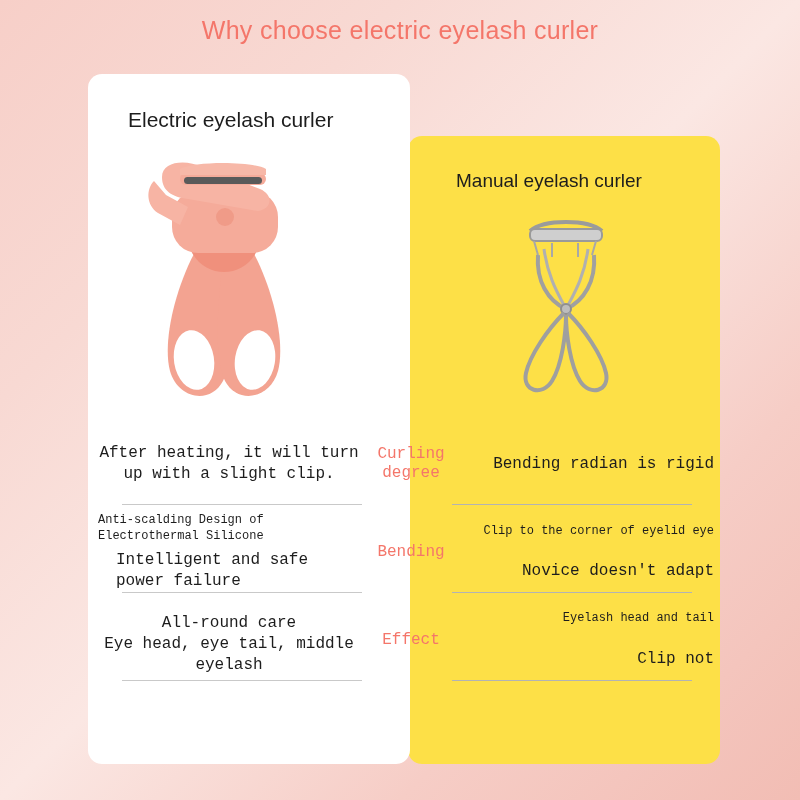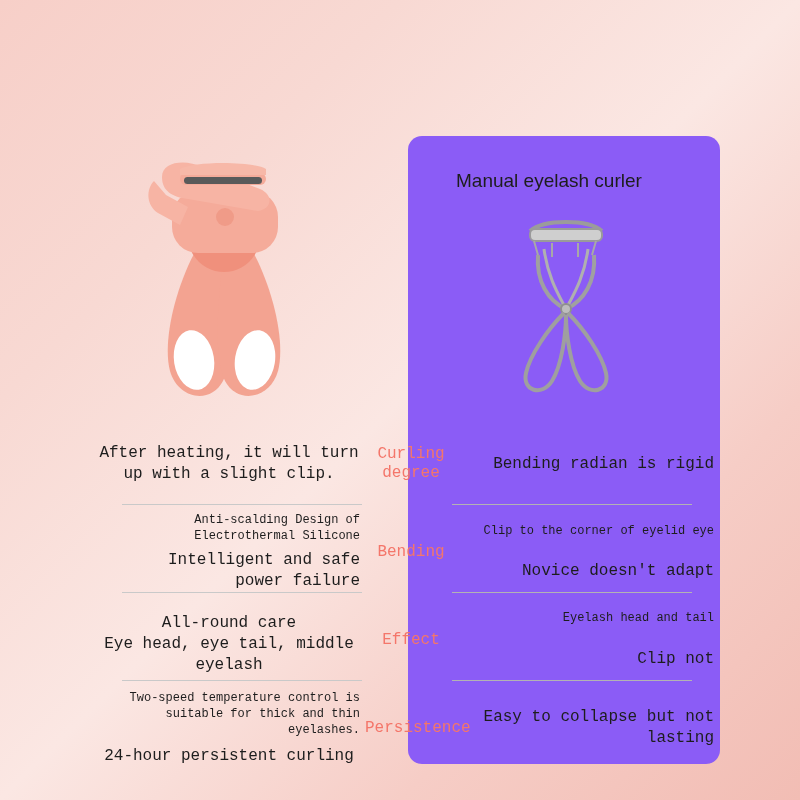--- a/index.html
+++ b/index.html
@@ -31,21 +31,21 @@
     letter-spacing: 0.3px;
   }
 
   
   .panel-manual {
     position: absolute;
     left: 408px;
     top: 136px;
     width: 312px;
     height: 628px;
-    background: #8b5cf6;
+    background: #fde047;
     border-radius: 14px;
   }
 
   .panel-electric {
     position: absolute;
     left: 88px;
     top: 74px;
     width: 322px;
     height: 690px;
     background: #ffffff;
@@ -132,21 +132,21 @@
   }
 
   .big {
     font-size: 16px;
     line-height: 21px;
   }
   .small {
     font-size: 12px;
     line-height: 16px;
   }
-  .lead-left { text-align: right; }
+  .lead-left { text-align: left; }
 
   .divider-left {
     position: absolute;
     left: 122px;
     width: 240px;
     height: 1px;
     background: #c9c9c9;
   }
   .divider-right {
     position: absolute;
@@ -154,25 +154,29 @@
     width: 240px;
     height: 1px;
     background: #b3b3b3;
   }
 </style>
 </head>
 <body>
 
 <div class="page">
 
+  <div class="title">Why choose electric eyelash curler</div>
 
   <div class="panel-manual">
     <div class="panel-heading">Manual eyelash curler</div>
   </div>
 
+  <div class="panel-electric">
+    <div class="panel-heading">Electric eyelash curler</div>
+  </div>
 
   <svg class="electric-img" viewBox="0 0 230 255">
     <g>
 
       <path d="M92 92 C 72 130, 60 185, 66 215 C 70 240, 95 248, 108 228 C 120 208, 118 150, 112 110 Z" fill="#f3a furthest"></path>
       <path d="M90 88 C 66 128, 52 186, 60 216 C 68 244, 100 250, 113 226 C 125 202, 120 140, 114 100 Z" fill="#f3a391"></path>
       <path d="M138 88 C 162 128, 176 186, 168 216 C 160 244, 128 250, 115 226 C 103 202, 108 140, 114 100 Z" fill="#f3a391"></path>
 
       <ellipse cx="84" cy="205" rx="20" ry="30" transform="rotate(-9 84 205)" fill="#ffffff"></ellipse>
       <ellipse cx="145" cy="205" rx="20" ry="30" transform="rotate(9 145 205)" fill="#ffffff"></ellipse>
@@ -242,23 +246,15 @@
       </div>
       <div class="center-label">Effect</div>
       <div class="right-cell">
         <div class="small">Eyelash head and tail</div>
         <div class="big" style="margin-top:23px">Clip not</div>
       </div>
       <div class="divider-left" style="top:84px"></div>
       <div class="divider-right" style="top:84px"></div>
     </div>
 
-    <div class="row">
-      <div class="left-cell">
-        <div class="small lead-left" style="padding-left:22px">Two-speed temperature control is suitable for thick and thin eyelashes.</div>
-        <div class="big" style="margin-top:8px">24-hour persistent curling</div>
-      </div>
-      <div class="center-label">Persistence</div>
-      <div class="right-cell big lead-left">Easy to collapse but not lasting</div>
-    </div>
 
   </div>
 </div>
 
 </body></html>

